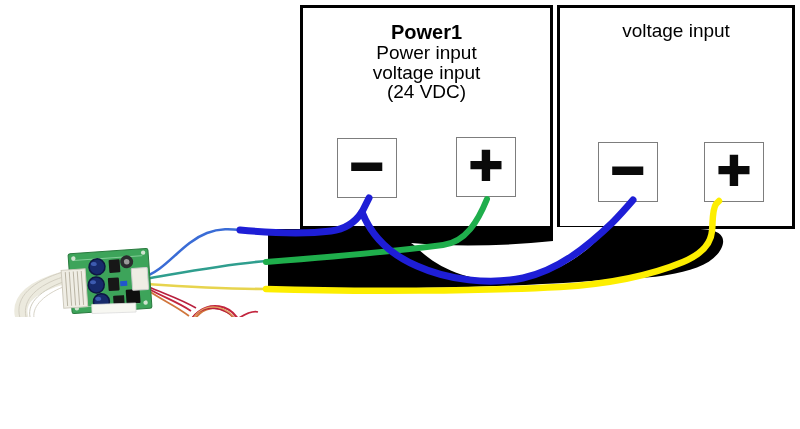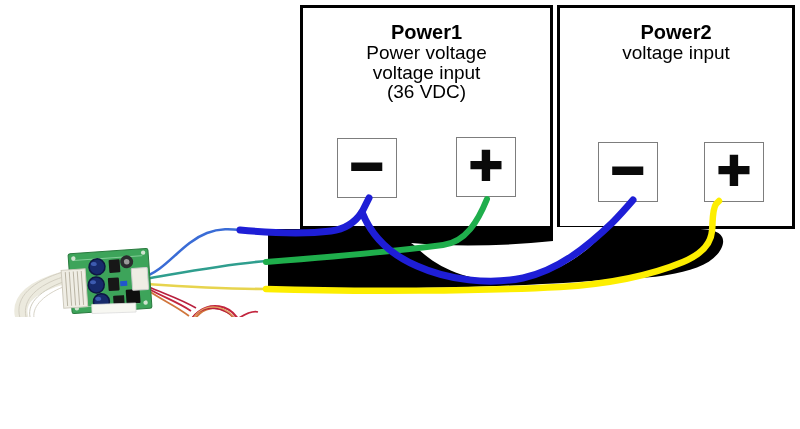--- a/index.html
+++ b/index.html
@@ -33,35 +33,34 @@
   .diagram-canvas{position:absolute;left:0;top:0;z-index:2;pointer-events:none;}
 </style>
 </head>
 <body>
 
 <div class="stage">
 
   <div class="power-box" id="power1">
     <div class="box-text">
       <span class="box-title">Power1</span>
-      <span class="box-line">Power voltage</span>
+      <span class="box-line">Power input</span>
       <span class="box-line">voltage input</span>
-      <span class="box-line">(36 VDC)</span>
+      <span class="box-line">(24 VDC)</span>
     </div>
     <div class="terminal" id="p1-minus">
       <span>−</span>
     </div>
     <div class="terminal" id="p1-plus">
       <span>+</span>
     </div>
   </div>
 
   <div class="power-box" id="power2">
     <div class="box-text">
-      <span class="box-title">Power2</span>
       <span class="box-line">voltage input</span>
     </div>
     <div class="terminal" id="p2-minus">
       <span>−</span>
     </div>
     <div class="terminal" id="p2-plus">
       <span>+</span>
     </div>
   </div>
 

